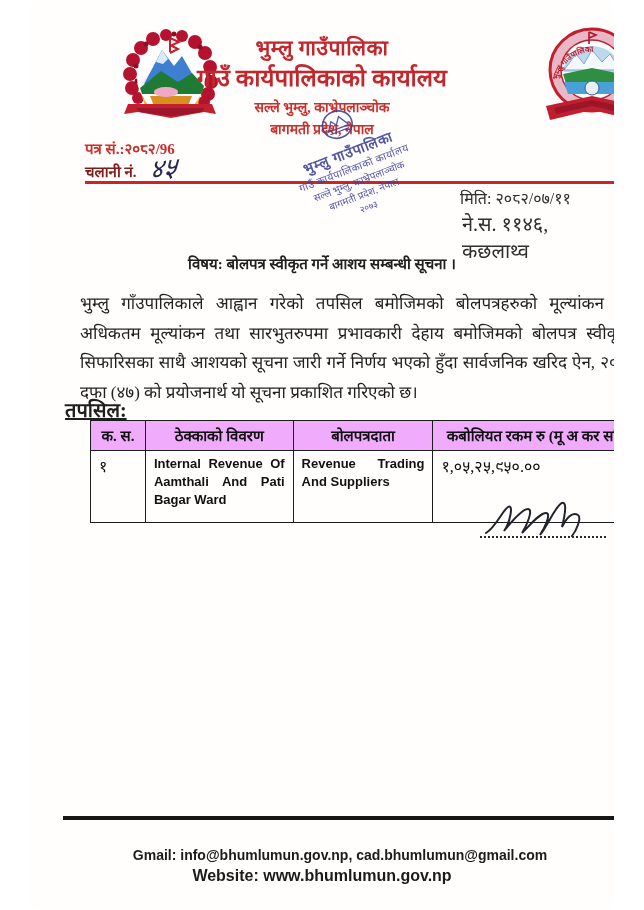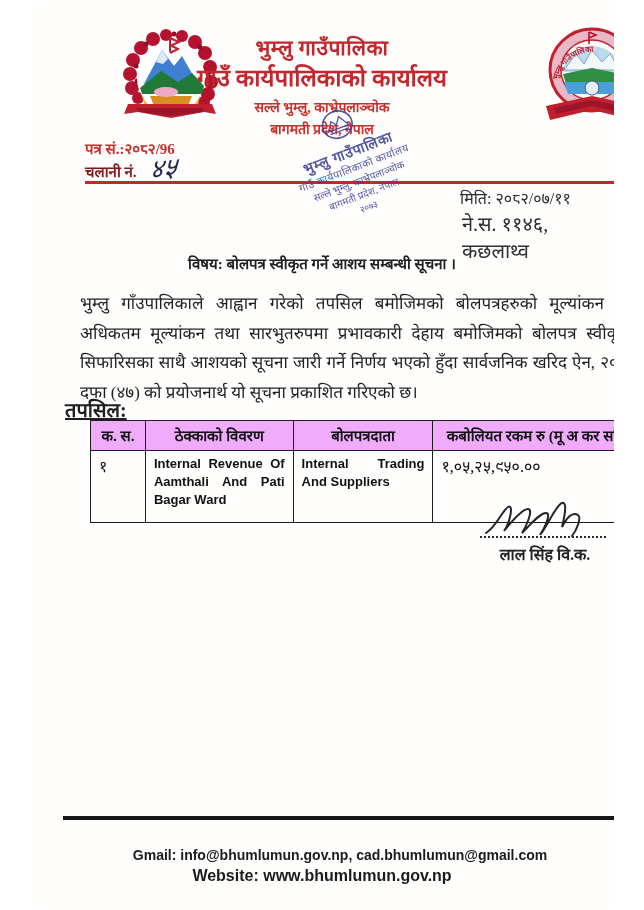--- a/index.html
+++ b/index.html
@@ -196,29 +196,28 @@
         <th class="col-sn">क. स.</th>
         <th class="col-desc">ठेक्काको विवरण</th>
         <th class="col-bidder">बोलपत्रदाता</th>
         <th class="col-amt">कबोलियत रकम रु (मू अ कर सहित)</th>
       </tr>
     </thead>
     <tbody>
       <tr>
         <td class="cell-sn">१</td>
         <td class="cell-en">Internal Revenue Of Aamthali And Pati Bagar Ward</td>
-        <td class="cell-en">Internal Trading And Suppliers</td>
+        <td class="cell-en">Revenue Trading And Suppliers</td>
         <td class="cell-amt">१,०५,२५,९५०.००</td>
       </tr>
     </tbody>
   </table>
 
   <svg class="sig-scrawl" viewBox="0 0 112 42" aria-hidden="true">
     <path d="M4 36 C14 30 20 14 26 10 C32 6 28 26 22 34 C30 24 40 12 46 12 C52 12 44 30 40 36 C50 26 58 16 64 16 C70 16 62 32 58 38 C66 28 74 8 80 6 C86 4 82 22 80 30 C84 22 90 14 96 18 C100 21 94 34 90 39" fill="none" stroke="#23232b" stroke-width="2" stroke-linecap="round"></path>
   </svg>
   <div class="sig-dots"></div>
-  <div class="sig-name">लाल सिंह वि.क.</div>
 
   <div class="foot-rule"></div>
   <div class="foot-gmail">Gmail: info@bhumlumun.gov.np, cad.bhumlumun@gmail.com</div>
   <div class="foot-web">Website: www.bhumlumun.gov.np</div>
 
 </div>
 
 </body></html>

